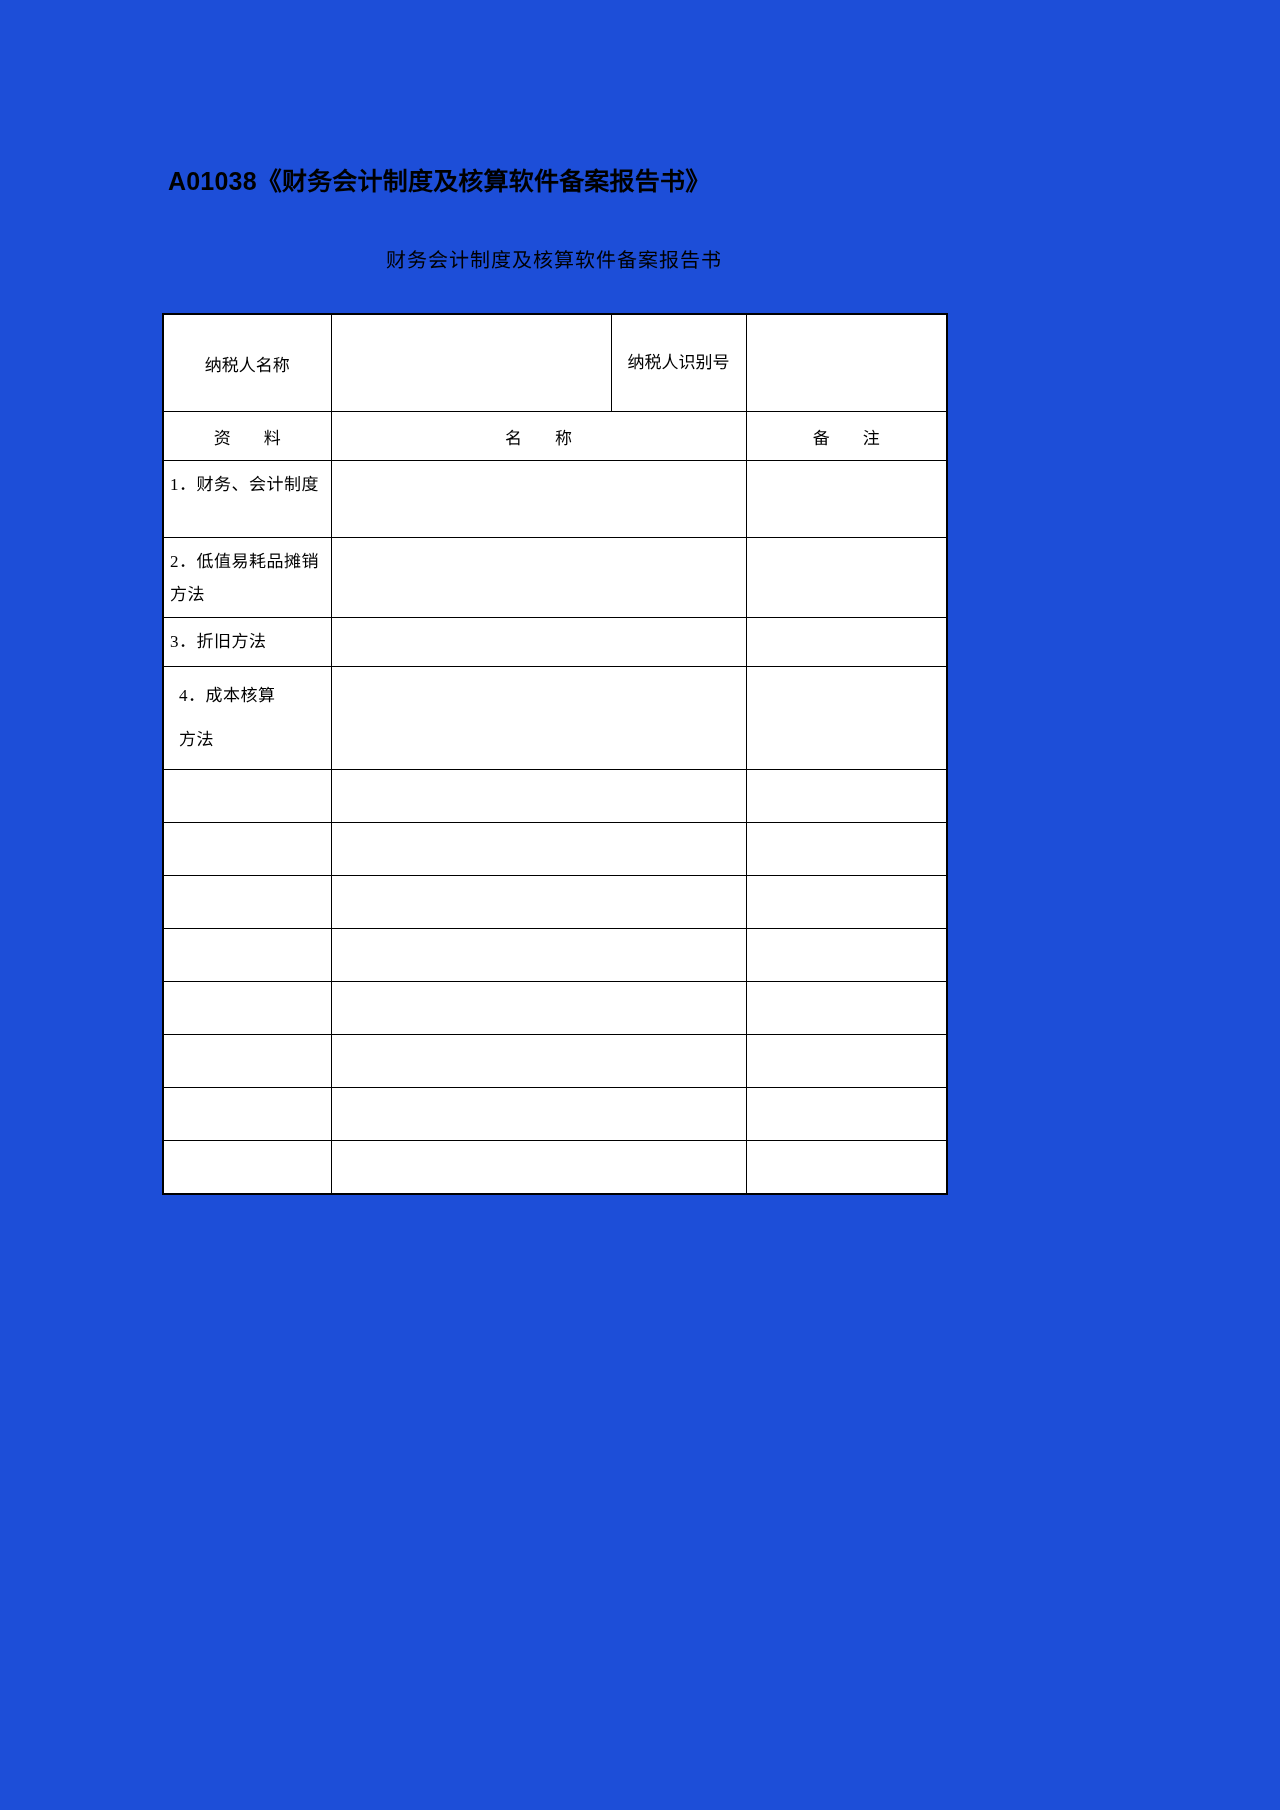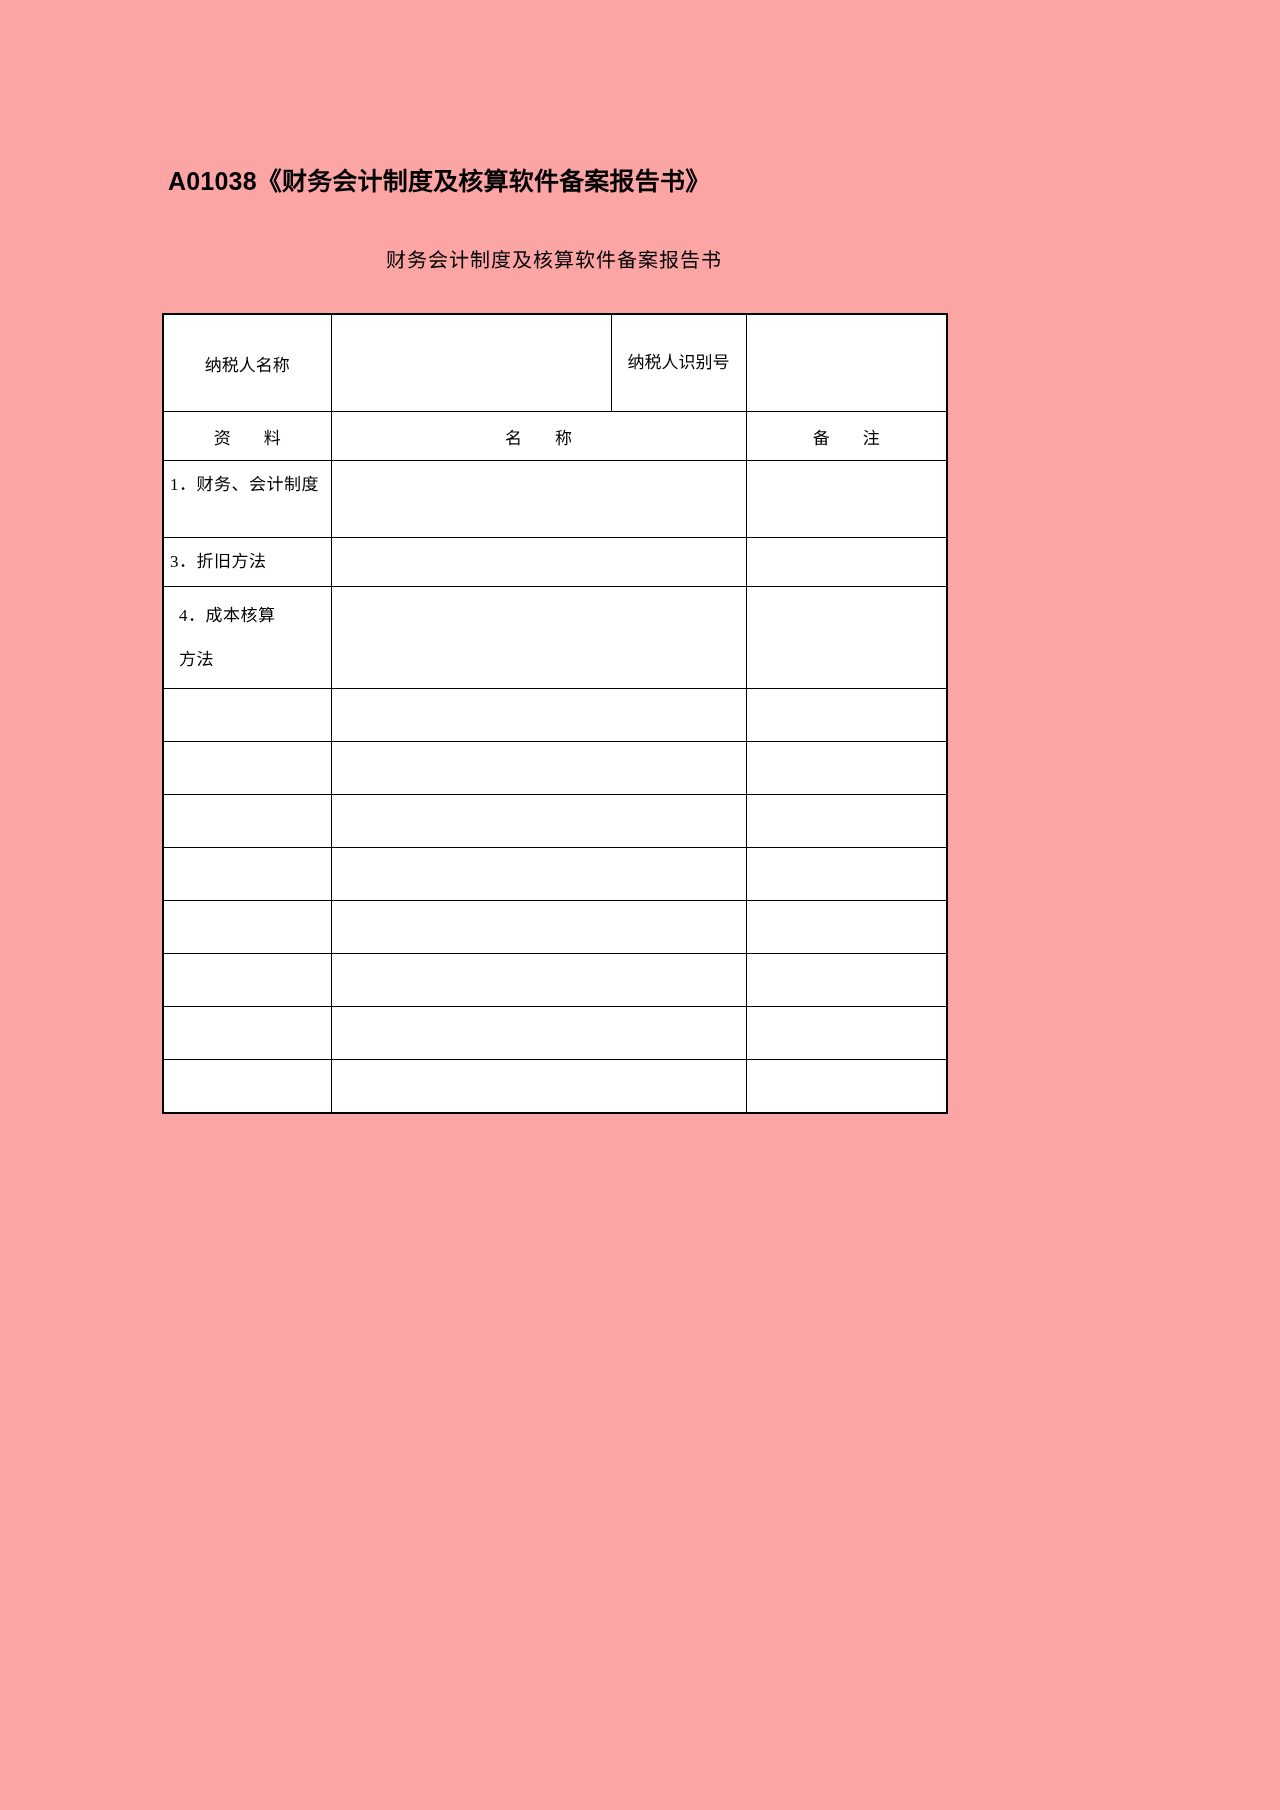--- a/index.html
+++ b/index.html
@@ -15,21 +15,21 @@
     font-family: "Liberation Serif", "DejaVu Serif", serif;
     color: #000000;
     overflow: hidden;
   }
 
   .page {
     position: absolute;
     left: 0; top: 0;
     width: 1280px;
     height: 1810px;
-    background: #fca5a5;
+    background: #1d4ed8;
   }
 
   
   .doc-code-title {
     position: absolute;
     left: 168px;
     top: 166px;
     font-family: "Liberation Sans", "DejaVu Sans", sans-serif;
     font-weight: bold;
     font-size: 25px;
@@ -175,20 +175,31 @@
           <div class="item-cell">1．财务、会计制度</div>
         </td>
         <td colspan="2">
           <div class="cell-inner"></div>
         </td>
         <td>
           <div class="cell-inner"></div>
         </td>
       </tr>
 
+      <tr class="r-tall">
+        <td>
+          <div class="item-cell">2．低值易耗品摊销方法</div>
+        </td>
+        <td colspan="2">
+          <div class="cell-inner"></div>
+        </td>
+        <td>
+          <div class="cell-inner"></div>
+        </td>
+      </tr>
 
       <tr class="r-short">
         <td>
           <div class="item-cell">3．折旧方法</div>
         </td>
         <td colspan="2">
           <div class="cell-inner"></div>
         </td>
         <td>
           <div class="cell-inner"></div>

